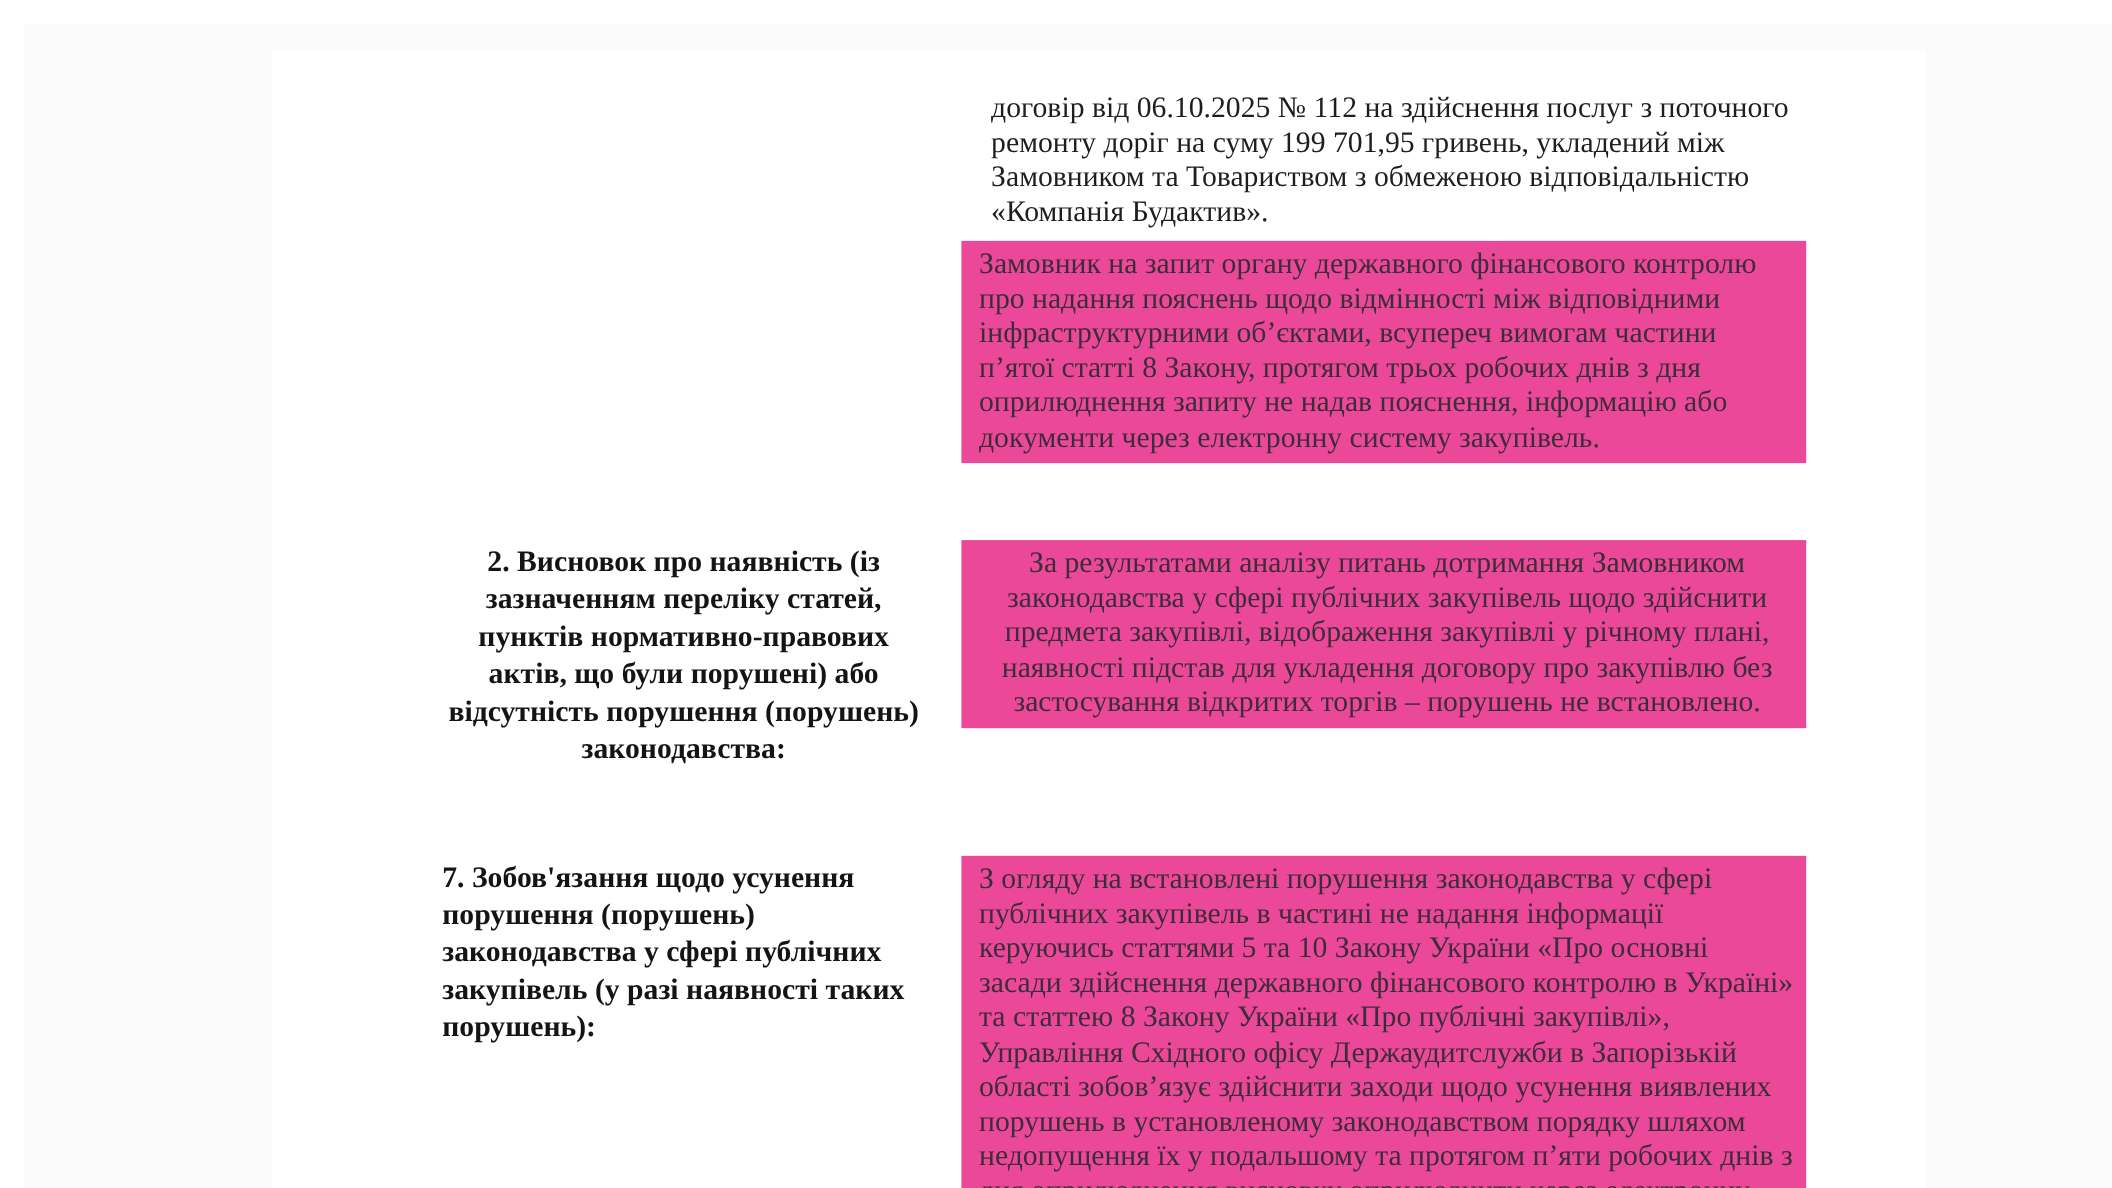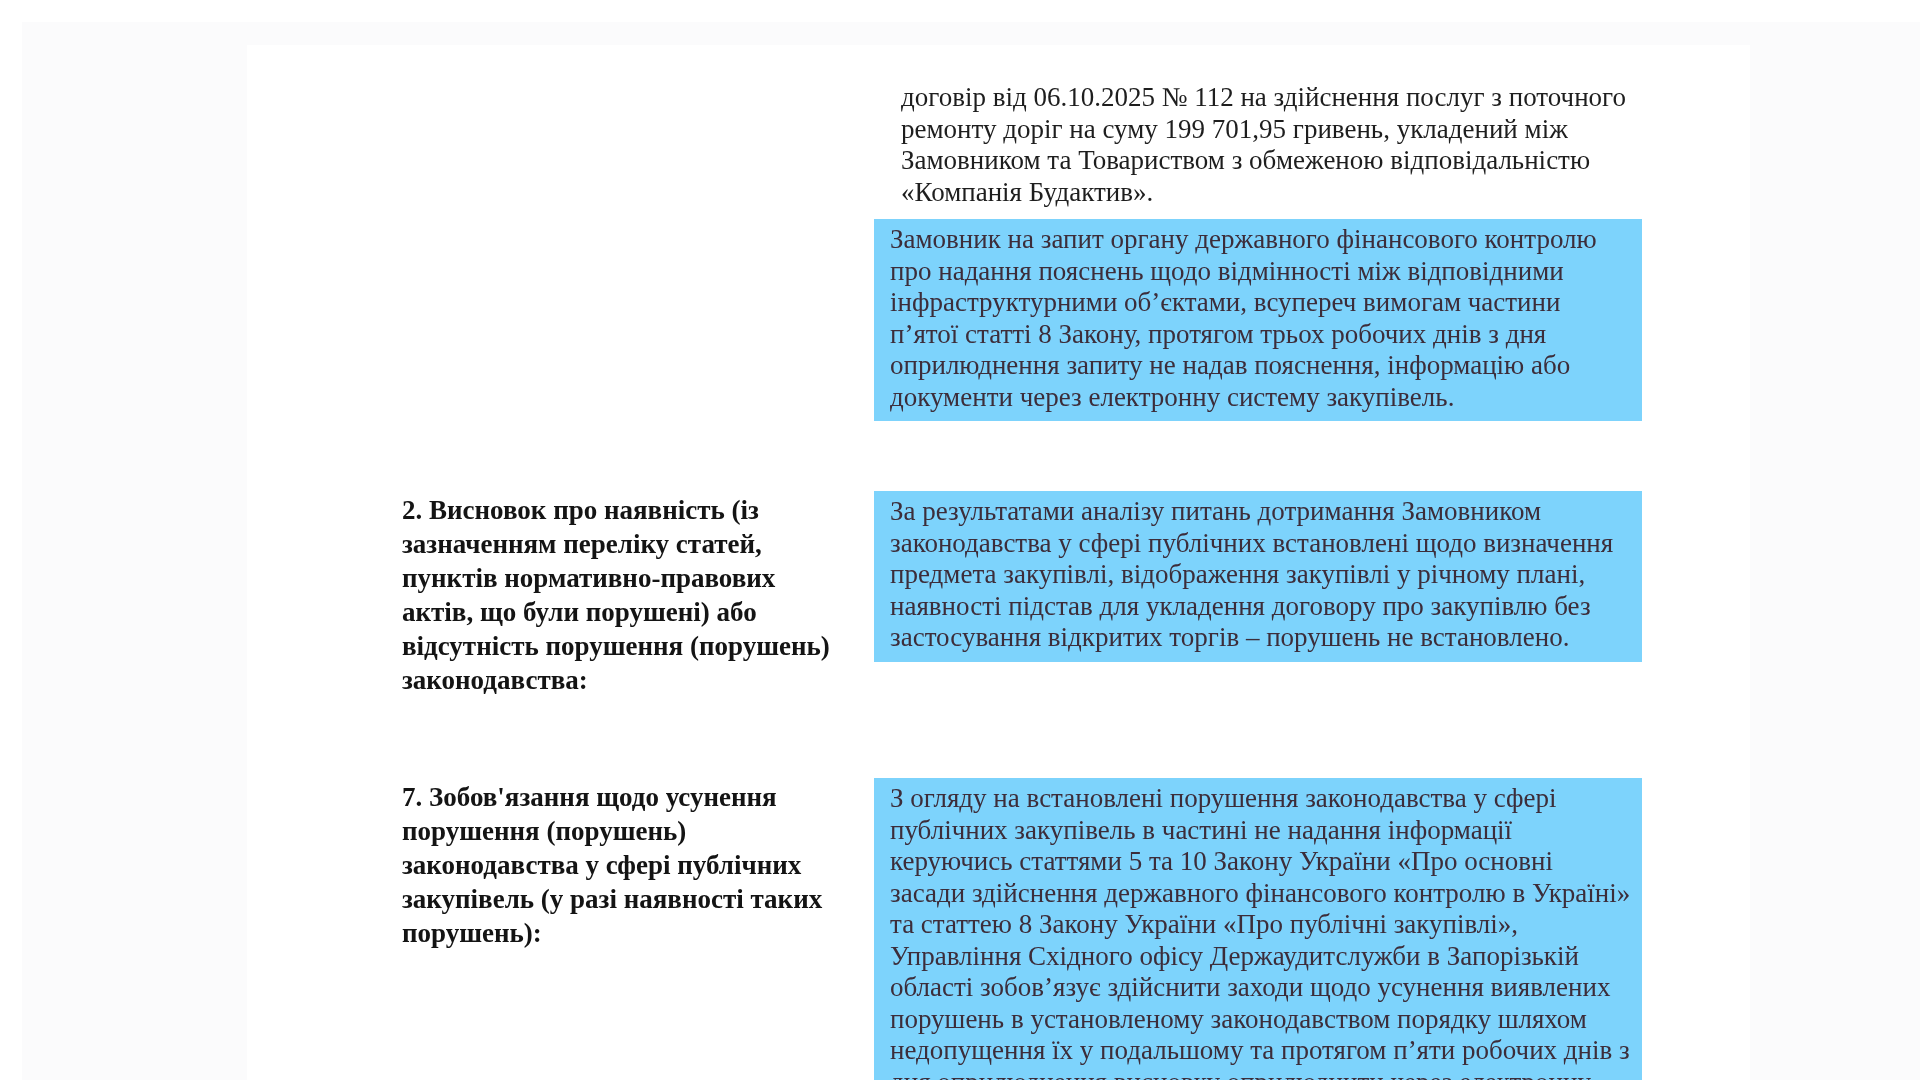--- a/index.html
+++ b/index.html
@@ -20,21 +20,21 @@
     background: #ffffff;
     padding: 4px 110px 0 73px;
   }
   .doc-row {
     display: grid;
     grid-template-columns: 532px 790px;
     column-gap: 0;
     align-items: start;
   }
   .doc-row + .doc-row { margin-top: 26px; }
-  .row-2 { margin-top: 26px; }
+  .row-2 { margin-top: 26px; text-align: center; }
   .row-3 { margin-top: 26px; }
   .cell-heading {
     padding-left: 60px;
     padding-top: 2px;
   }
   .section-heading {
     font-weight: bold;
     font-size: 27px;
     line-height: 34px;
     color: #141414;
@@ -42,21 +42,21 @@
   .cell-body { }
   .para {
     font-size: 27px;
     line-height: 31.5px;
     color: #1e1e1e;
     margin-left: 16px;
   }
   .para.hl {
     margin-left: 0;
     padding: 5px 10px 8px 16px;
-    background: #7dd3fc;
+    background: #ec4899;
     color: #3c2d3a;
   }
 </style>
 </head>
 <body>
 
 <div class="screen">
   <div class="doc-page">
 
     <div class="doc-row row-1">
@@ -65,21 +65,21 @@
         <p class="para">договір від 06.10.2025 № 112 на здійснення послуг з поточного ремонту доріг на суму 199 701,95 гривень, укладений між Замовником та Товариством з обмеженою відповідальністю «Компанія Будактив».</p>
         <p class="para hl">Замовник на запит органу державного фінансового контролю про надання пояснень щодо відмінності між відповідними інфраструктурними об’єктами, всупереч вимогам частини п’ятої статті 8 Закону, протягом трьох робочих днів з дня оприлюднення запиту не надав пояснення, інформацію або документи через електронну систему закупівель.</p>
       </div>
     </div>
 
     <div class="doc-row row-2">
       <div class="cell-heading">
         <div class="section-heading">2. Висновок про наявність (із зазначенням переліку статей, пунктів нормативно-правових актів, що були порушені) або відсутність порушення (порушень) законодавства:</div>
       </div>
       <div class="cell-body">
-        <p class="para hl">За результатами аналізу питань дотримання Замовником законодавства у сфері публічних встановлені щодо визначення предмета закупівлі, відображення закупівлі у річному плані, наявності підстав для укладення договору про закупівлю без застосування відкритих торгів – порушень не встановлено.</p>
+        <p class="para hl">За результатами аналізу питань дотримання Замовником законодавства у сфері публічних закупівель щодо здійснити предмета закупівлі, відображення закупівлі у річному плані, наявності підстав для укладення договору про закупівлю без застосування відкритих торгів – порушень не встановлено.</p>
       </div>
     </div>
 
     <div class="doc-row row-3">
       <div class="cell-heading">
         <div class="section-heading">7. Зобов'язання щодо усунення порушення (порушень) законодавства у сфері публічних закупівель (у разі наявності таких порушень):</div>
       </div>
       <div class="cell-body">
         <p class="para hl">З огляду на встановлені порушення законодавства у сфері публічних закупівель в частині не надання інформації керуючись статтями 5 та 10 Закону України «Про основні засади здійснення державного фінансового контролю в Україні» та статтею 8 Закону України «Про публічні закупівлі», Управління Східного офісу Держаудитслужби в Запорізькій області зобов’язує здійснити заходи щодо усунення виявлених порушень в установленому законодавством порядку шляхом недопущення їх у подальшому та протягом п’яти робочих днів з дня оприлюднення висновку оприлюднити через електронну систему закупівель інформацію та/або документи, що свідчать про вжиття таких заходів.</p>
       </div>

